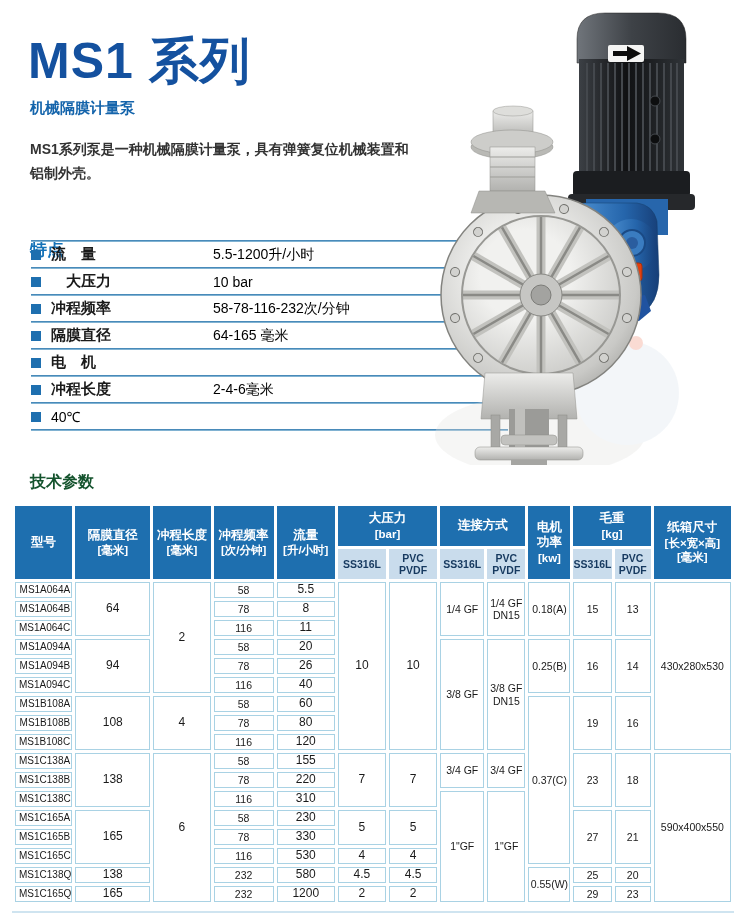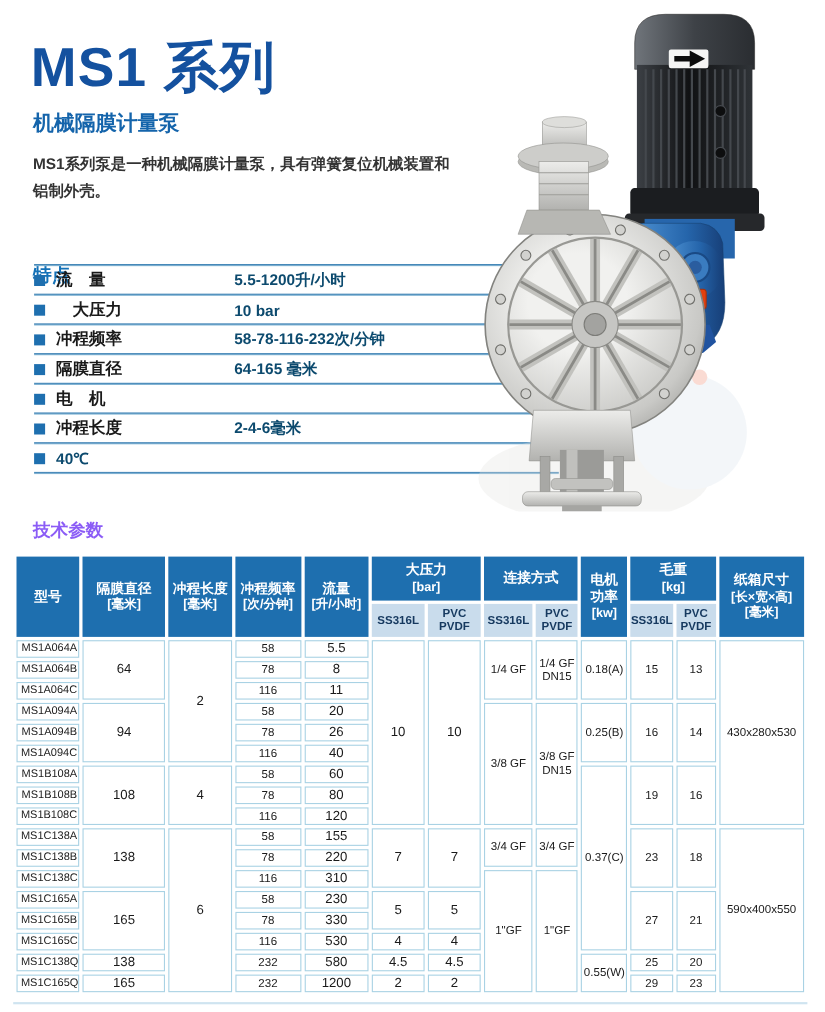--- a/index.html
+++ b/index.html
@@ -1,39 +1,39 @@
 <!DOCTYPE html>
 <html><head>
 <meta charset="utf-8">
 <style>
   * { margin:0; padding:0; box-sizing:border-box; }
   html,body { width:750px; height:920px; background:#ffffff; overflow:hidden;
               font-family:"Liberation Sans", sans-serif; position:relative; }
 
   .page-title { position:absolute; left:28px; top:28px; font-size:50px; font-weight:bold;
                 color:#14519f; letter-spacing:1px; }
-  .page-subtitle { position:absolute; left:30px; top:99px; font-size:19px; font-weight:bold;
+  .page-subtitle { position:absolute; left:30px; top:99px; font-size:15px; font-weight:bold;
                    color:#1464ab; }
   .description { position:absolute; left:30px; top:137px; width:382px; font-size:14px;
                  line-height:24px; font-weight:bold; color:#333; }
 
   .features-heading { position:absolute; left:30px; top:216px; font-size:17px;
                       font-weight:bold; color:#1472b8;margin-top:22px; }
   .features { position:absolute; left:31px; top:240px; width:477px; z-index:1; }
   .sep { height:2px; background:linear-gradient(to bottom,#2d76ad,#9cc6de); }
   .feature-row { height:25px; display:flex; align-items:center; }
   .bullet { width:10px; height:10px; background:#1e6faf; margin-right:10px; flex:0 0 auto; }
   .feature-label { width:162px; font-size:15px; font-weight:bold; color:#1a1a1a;
                    white-space:pre; flex:0 0 auto; }
-  .feature-value { font-size:14px; font-weight:bold; color:#0c4a6e; white-space:nowrap; }
+  .feature-value { font-size:14px; font-weight:normal; color:#000000; white-space:nowrap; }
 
   .pump-art { position:absolute; left:405px; top:5px; width:320px; height:460px; z-index:2; }
 
   .specs-heading { position:absolute; left:30px; top:472px; font-size:16px;
-                   font-weight:bold; color:#8b5cf6; }
+                   font-weight:bold; color:#14532d; }
 
   table.specs { position:absolute; left:12px; top:503px; width:722px; table-layout:fixed;
                 border-collapse:separate; border-spacing:3px; }
   table.specs th { background:#1e6faf; color:#ffffff; font-size:12.5px; font-weight:bold;
                    text-align:center; vertical-align:middle; line-height:1.25; height:40px; }
   table.specs th .unit { font-weight:bold; font-size:11.5px; }
   table.specs tr.sub th { background:#c9dcec; color:#16395f; font-size:10.5px;
                           height:30px; line-height:1.15; }
   table.specs td { background:#ffffff; border:1px solid #a9d2e4; font-size:10.5px;
                    color:#1a1a1a; text-align:center; vertical-align:middle;

